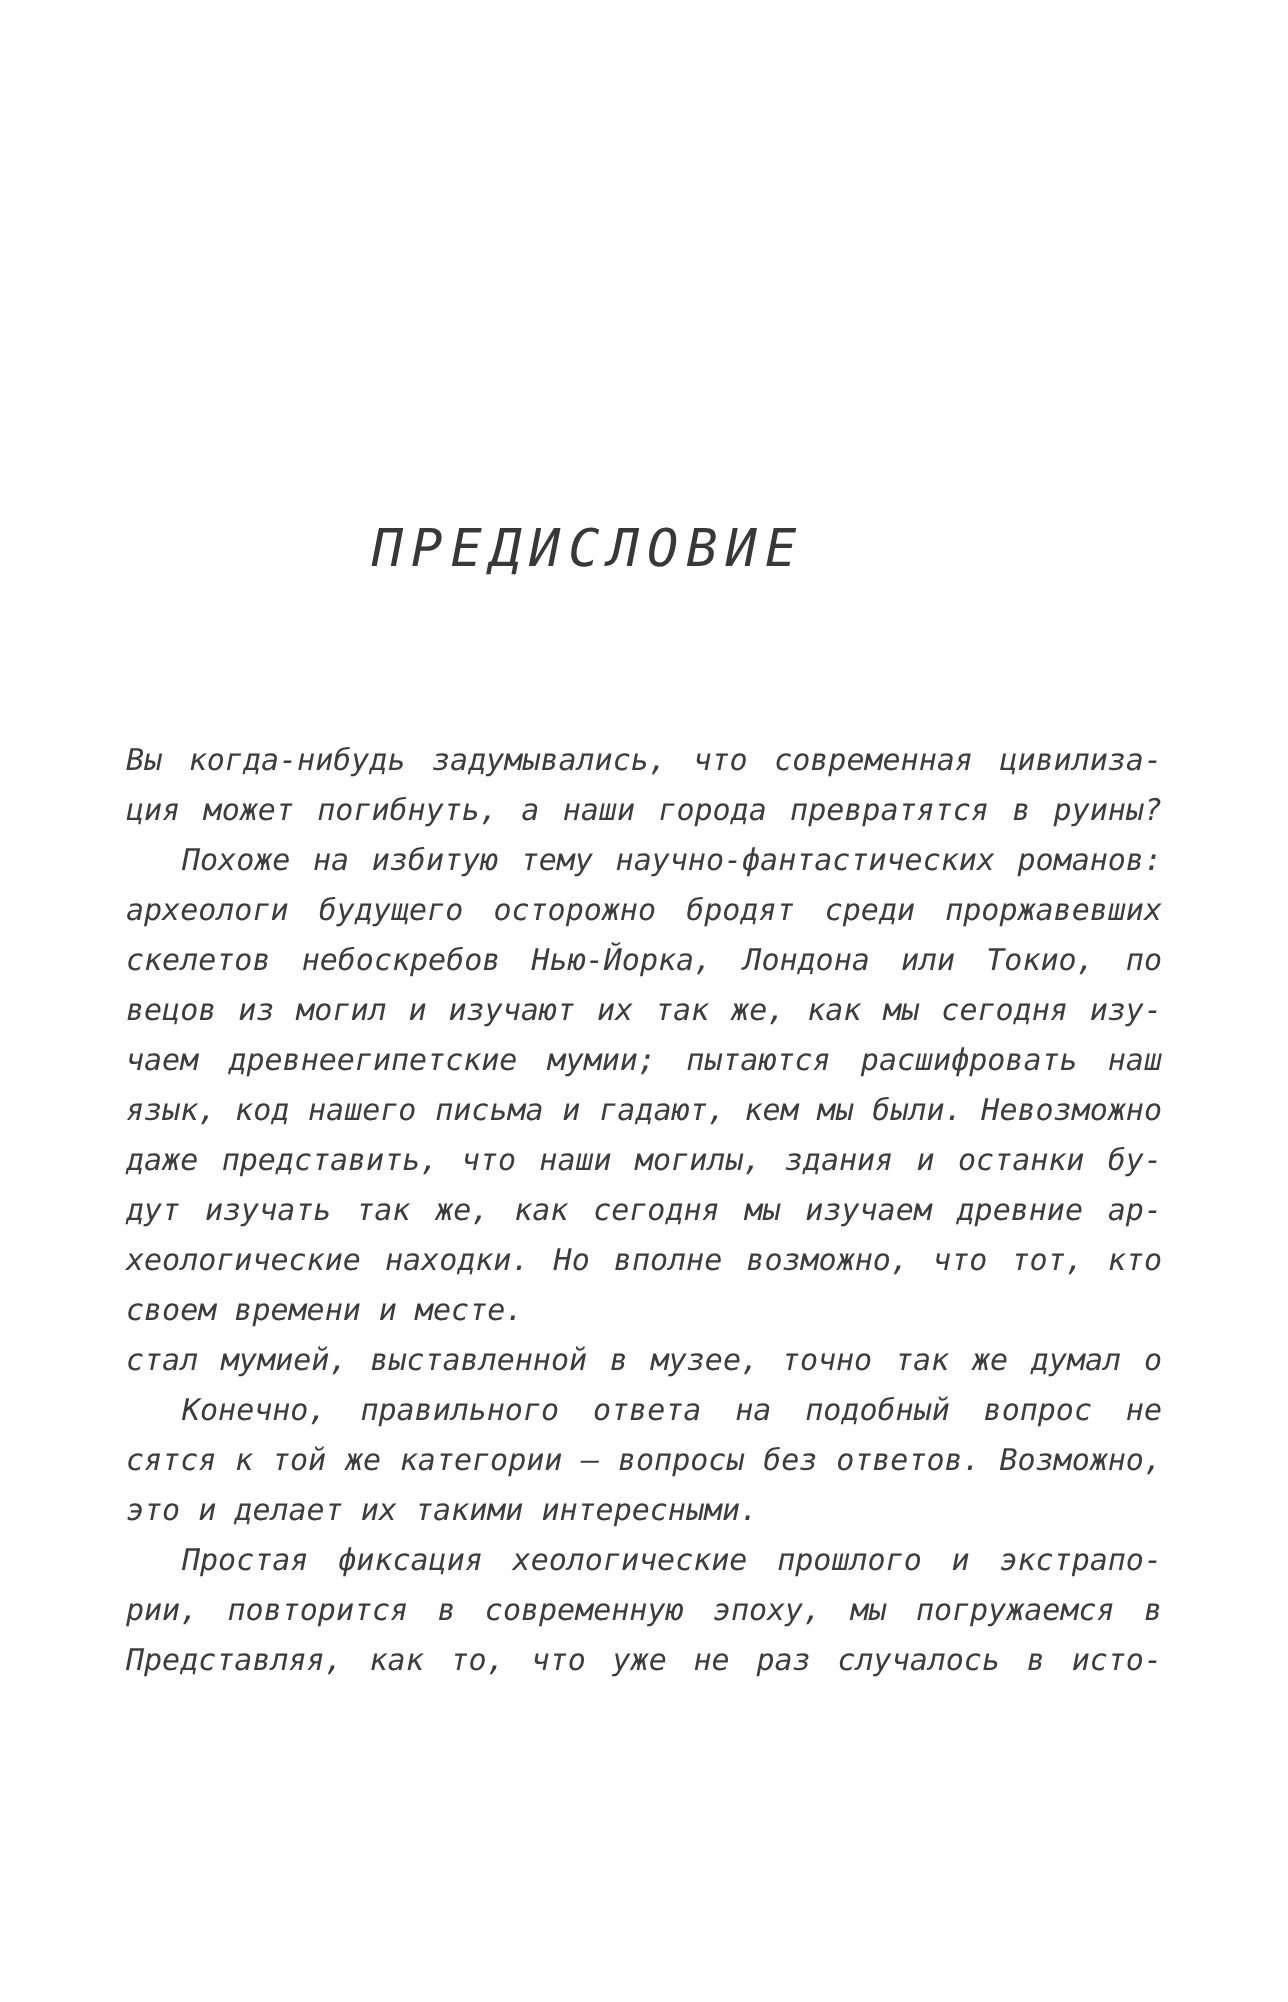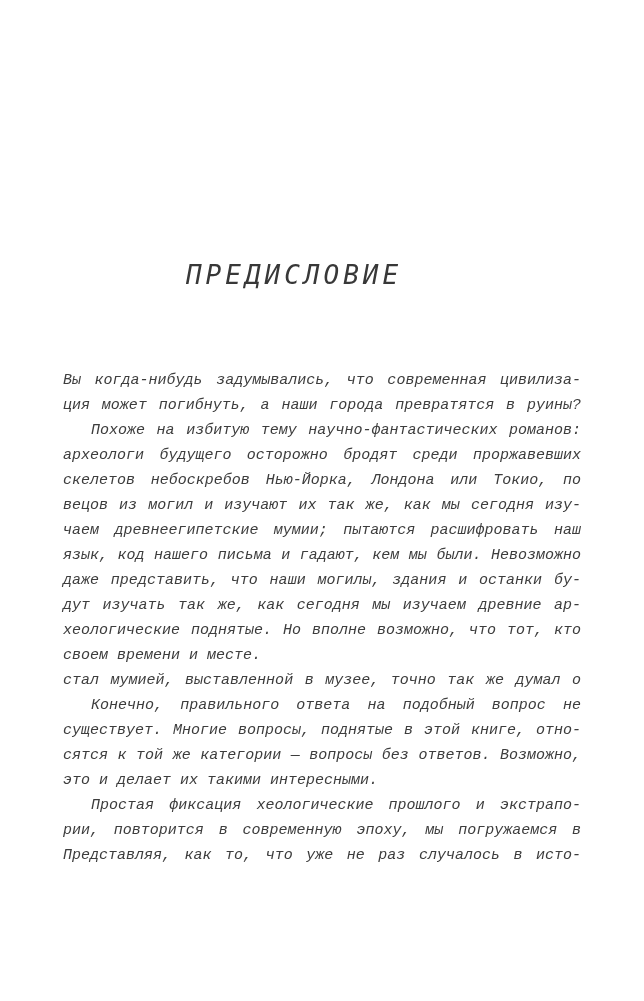--- a/index.html
+++ b/index.html
@@ -34,21 +34,20 @@
     top: 368px;
     left: 63px;
     width: 518px;
     font-size: 15px;
     line-height: 25px;
   }
   .line {
     text-align: justify;
     text-align-last: justify;
     white-space: nowrap;
-    font-family: Liberation Mono, monospace;
   }
   .line.no-justify {
     text-align-last: left;
   }
   .line.indent {
     text-indent: 28px;
   }
 </style>
 </head>
 <body>
@@ -59,24 +58,23 @@
       <div class="line">Вы когда-нибудь задумывались, что современная цивилиза-</div>
       <div class="line">ция может погибнуть, а наши города превратятся в руины?</div>
       <div class="line indent">Похоже на избитую тему научно-фантастических романов:</div>
       <div class="line">археологи будущего осторожно бродят среди проржавевших</div>
       <div class="line">скелетов небоскребов Нью-Йорка, Лондона или Токио, по</div>
       <div class="line">вецов из могил и изучают их так же, как мы сегодня изу-</div>
       <div class="line">чаем древнеегипетские мумии; пытаются расшифровать наш</div>
       <div class="line">язык, код нашего письма и гадают, кем мы были. Невозможно</div>
       <div class="line">даже представить, что наши могилы, здания и останки бу-</div>
       <div class="line">дут изучать так же, как сегодня мы изучаем древние ар-</div>
-      <div class="line">хеологические поднятые. Но вполне возможно, что тот, кто</div>
+      <div class="line">хеологические находки. Но вполне возможно, что тот, кто</div>
       <div class="line no-justify">своем времени и месте.</div>
       <div class="line">стал мумией, выставленной в музее, точно так же думал о</div>
       <div class="line indent">Конечно, правильного ответа на подобный вопрос не</div>
-      <div class="line">существует. Многие вопросы, поднятые в этой книге, отно-</div>
       <div class="line">сятся к той же категории — вопросы без ответов. Возможно,</div>
       <div class="line no-justify">это и делает их такими интересными.</div>
       <div class="line indent">Простая фиксация хеологические прошлого и экстрапо-</div>
       <div class="line">рии, повторится в современную эпоху, мы погружаемся в</div>
       <div class="line">Представляя, как то, что уже не раз случалось в исто-</div>
     </div>
 </div>
 
 </body></html>

